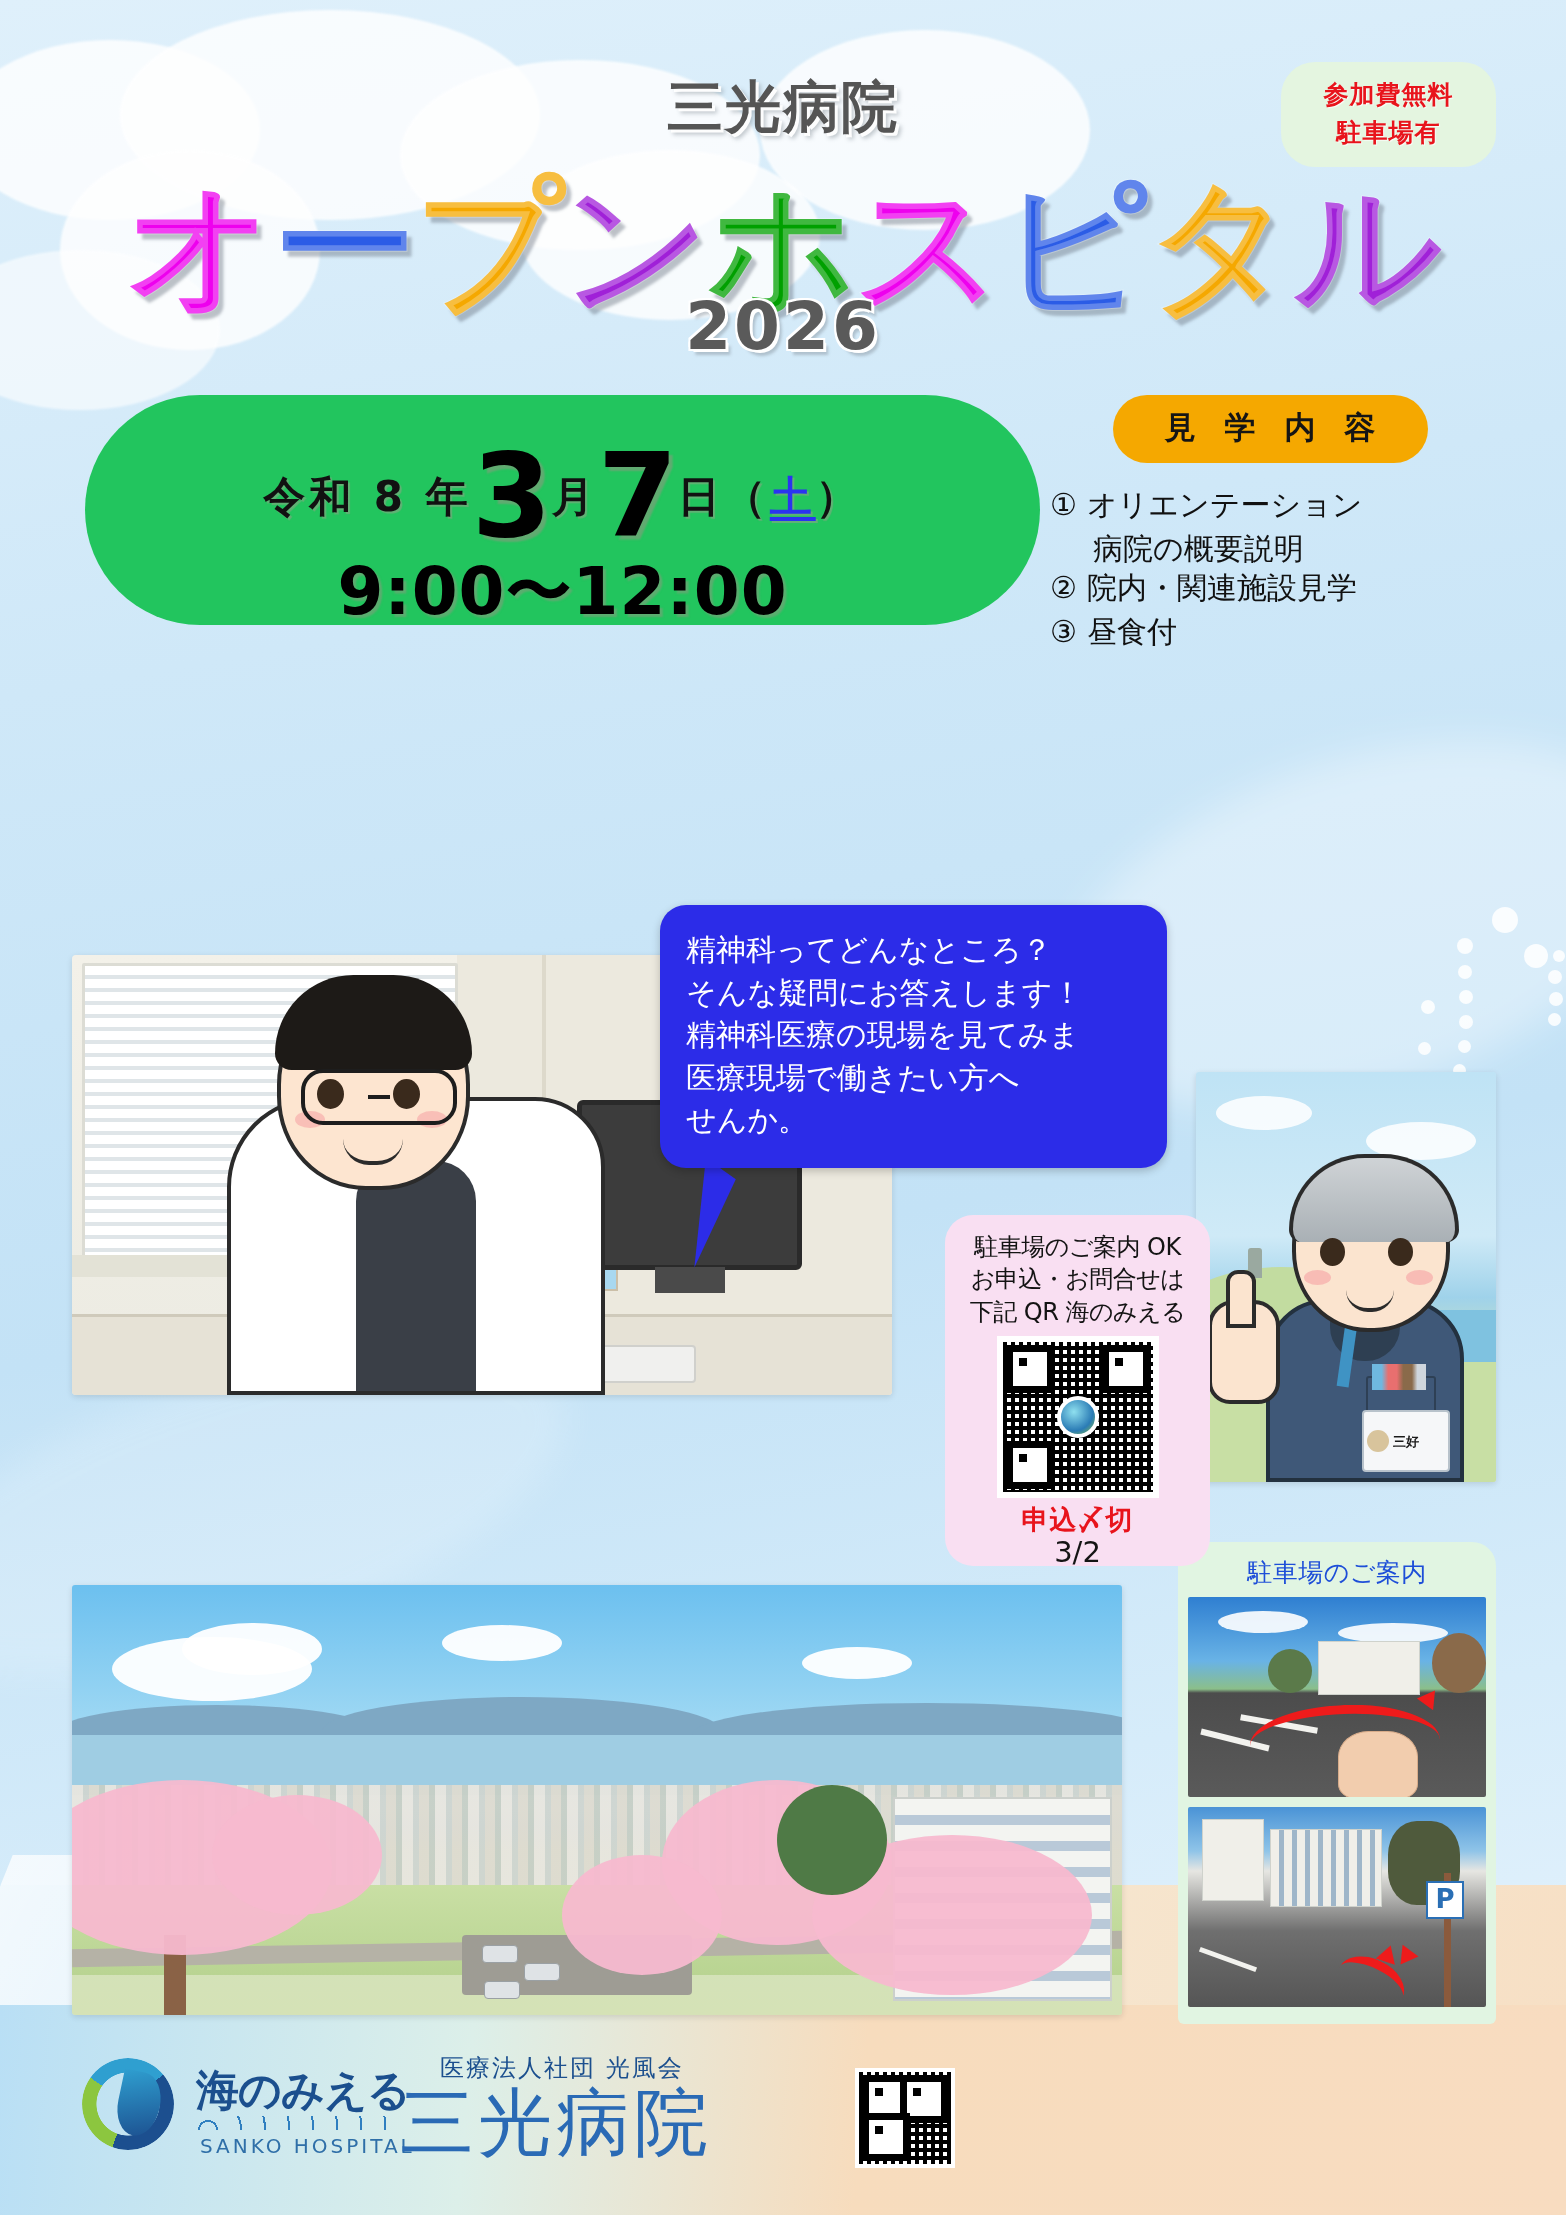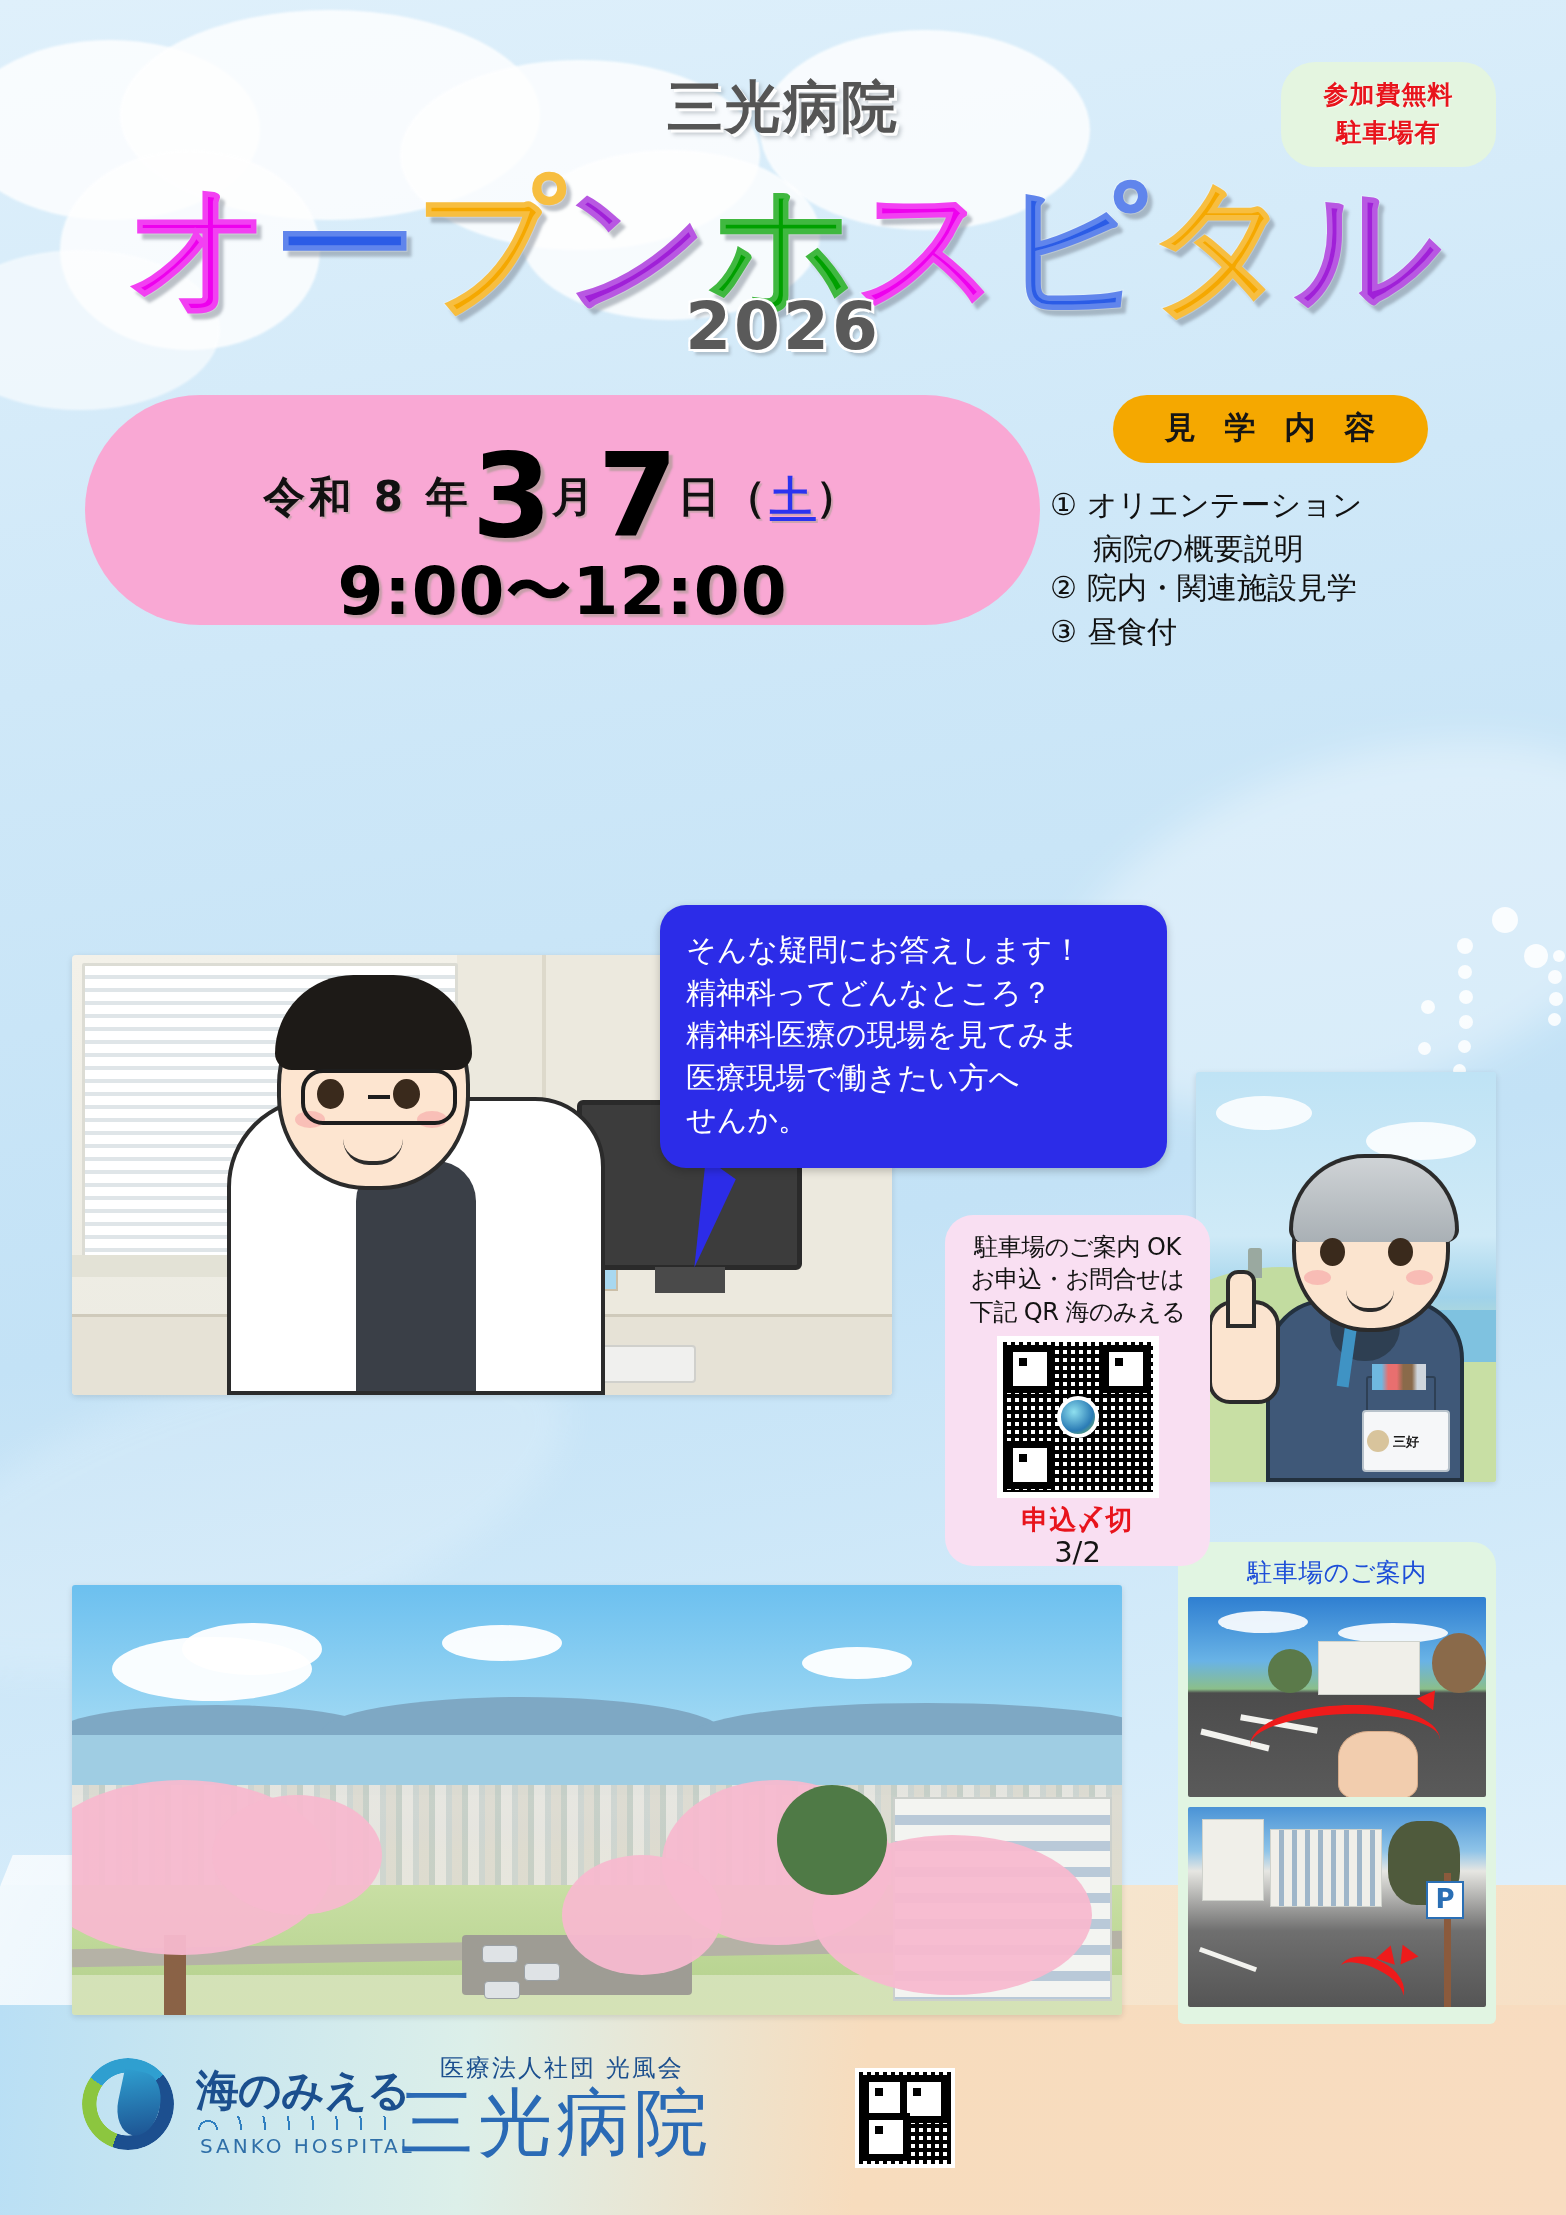--- a/index.html
+++ b/index.html
@@ -48,21 +48,21 @@
   .year{
     position:absolute;top:288px;left:0;right:0;text-align:center;z-index:5;
     font-size:66px;font-weight:bold;color:#5a5a5a;letter-spacing:3px;
     text-shadow:2px 2px 0 #ffffff, 3px 3px 0 #ffffff, -2px -2px 0 #ffffff,
                 2px -2px 0 #ffffff,-2px 2px 0 #ffffff, 5px 6px 3px rgba(120,130,140,.4);
   }
 
   
   .date-card{
     position:absolute;left:85px;top:395px;width:955px;height:230px;z-index:5;
-    background:#f9a8d4;border-radius:115px;
+    background:#22c55e;border-radius:115px;
   }
   .date-line{position:absolute;left:0;right:0;top:44px;text-align:center;white-space:nowrap;}
   .d-sm{font-size:42px;font-weight:bold;color:#111;letter-spacing:4px;vertical-align:middle;
         text-shadow:2px 2px 1px rgba(160,160,140,.5);}
   .d-big{font-size:115px;font-weight:bold;color:#000;vertical-align:middle;line-height:1;
         text-shadow:4px 4px 2px rgba(150,150,130,.55);}
   .d-blue{color:#2a33f0;text-decoration:underline;text-underline-offset:6px;}
   .time-line{position:absolute;left:0;right:0;top:152px;text-align:center;
     font-size:66px;font-weight:bold;color:#000;letter-spacing:1px;
     text-shadow:3px 3px 2px rgba(150,150,130,.5);}
@@ -369,22 +369,22 @@
     <div class="cheek r"></div>
     <div class="eye l"></div>
     <div class="eye r"></div>
     <div class="glasses"></div>
     <div class="mouth"></div>
   </div>
 </div>
 
 <div class="bubble-tail"></div>
 <div class="bubble">
+  <div>精神科ってどんなところ？</div>
   <div>そんな疑問にお答えします！</div>
-  <div>精神科ってどんなところ？</div>
   <div>精神科医療の現場を見てみま</div>
   <div>医療現場で働きたい方へ</div>
   <div>せんか。</div>
 </div>
 
 <div class="nurse-photo">
   <div class="n-cloud" style="left:20px;top:24px;width:96px;height:34px;"></div>
   <div class="n-cloud" style="left:170px;top:50px;width:110px;height:38px;"></div>
   <div class="n-sea"></div>
   <div class="n-hill"></div>

